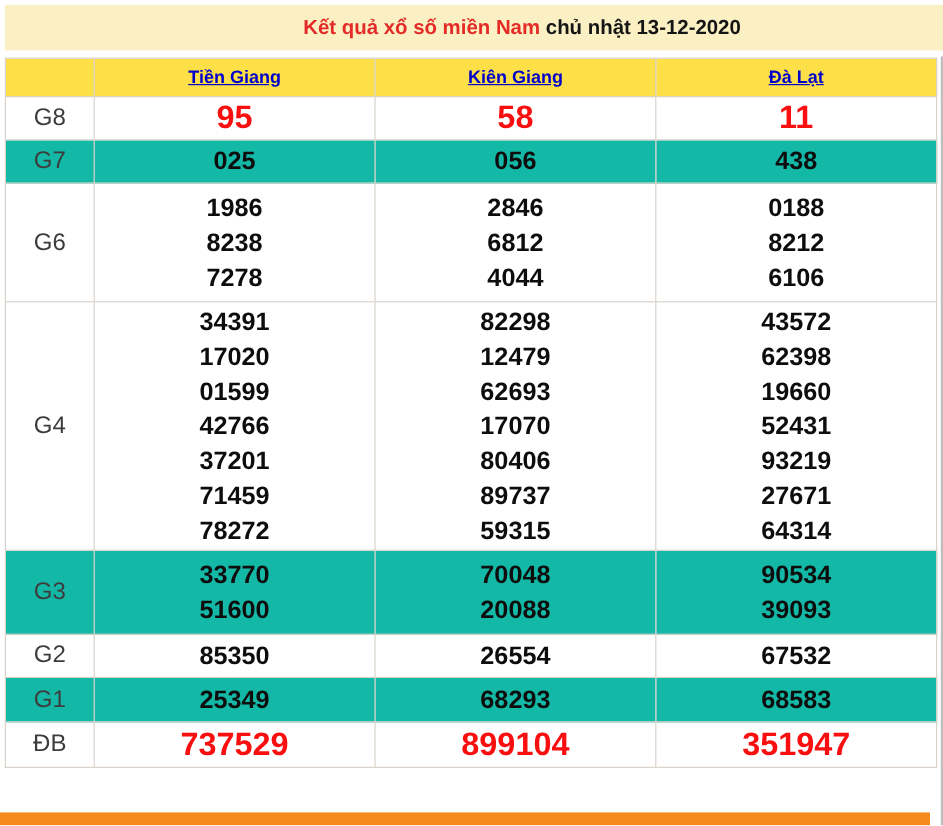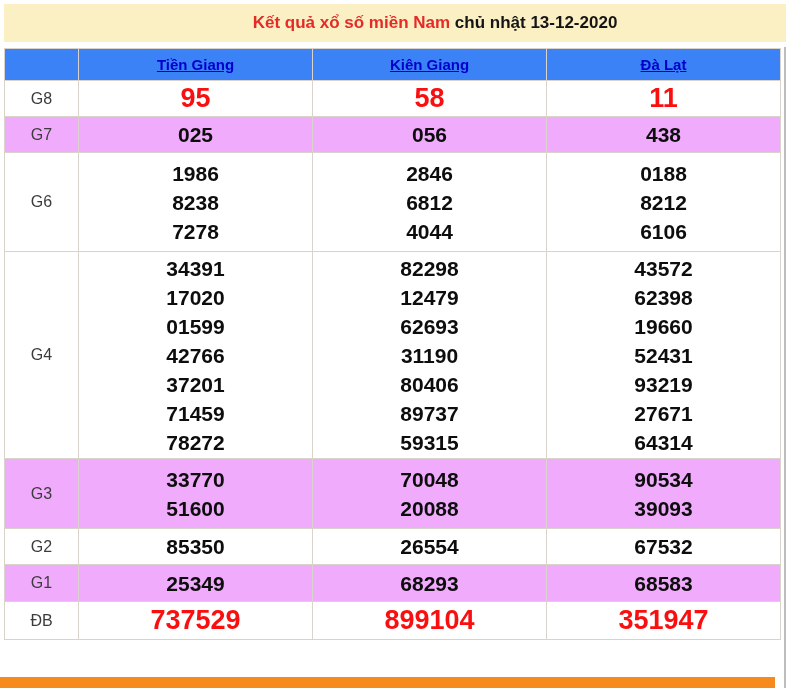--- a/index.html
+++ b/index.html
@@ -41,46 +41,46 @@
     table-layout: fixed;
   }
   table.results th,
   table.results td {
     border: 1px solid #d9d3cb;
     padding: 0;
     vertical-align: middle;
   }
   table.results thead tr {
     height: 32px;
-    background: #3b82f6;
+    background: #fde047;
   }
   col.c-label { width: 74px; }
   col.c-prov  { width: 234px; }
 
   .col-link {
     color: #0000cc;
     text-decoration: underline;
     font-weight: bold;
     font-size: 15px;
     cursor: pointer;
   }
   td.label-cell {
     text-align: center;
-    font-size: 16px;
+    font-size: 20px;
     font-weight: normal;
     color: #3c3c3c;
   }
   td.val {
     text-align: center;
     font-weight: bold;
     font-size: 21px;
     color: #0d0d0d;
     line-height: 29px;
   }
-  tr.alt { background: #f0abfc; }
+  tr.alt { background: #14b8a6; }
   tr.hl td.val {
     color: #f90f0f;
     font-size: 27px;
   }
   .orange-bar {
     position: absolute;
     left: 0;
     top: 677px;
     width: 775px;
     height: 11px;
@@ -173,21 +173,21 @@
             <div>01599</div>
             <div>42766</div>
             <div>37201</div>
             <div>71459</div>
             <div>78272</div>
           </td>
           <td class="val">
             <div>82298</div>
             <div>12479</div>
             <div>62693</div>
-            <div>31190</div>
+            <div>17070</div>
             <div>80406</div>
             <div>89737</div>
             <div>59315</div>
           </td>
           <td class="val">
             <div>43572</div>
             <div>62398</div>
             <div>19660</div>
             <div>52431</div>
             <div>93219</div>

